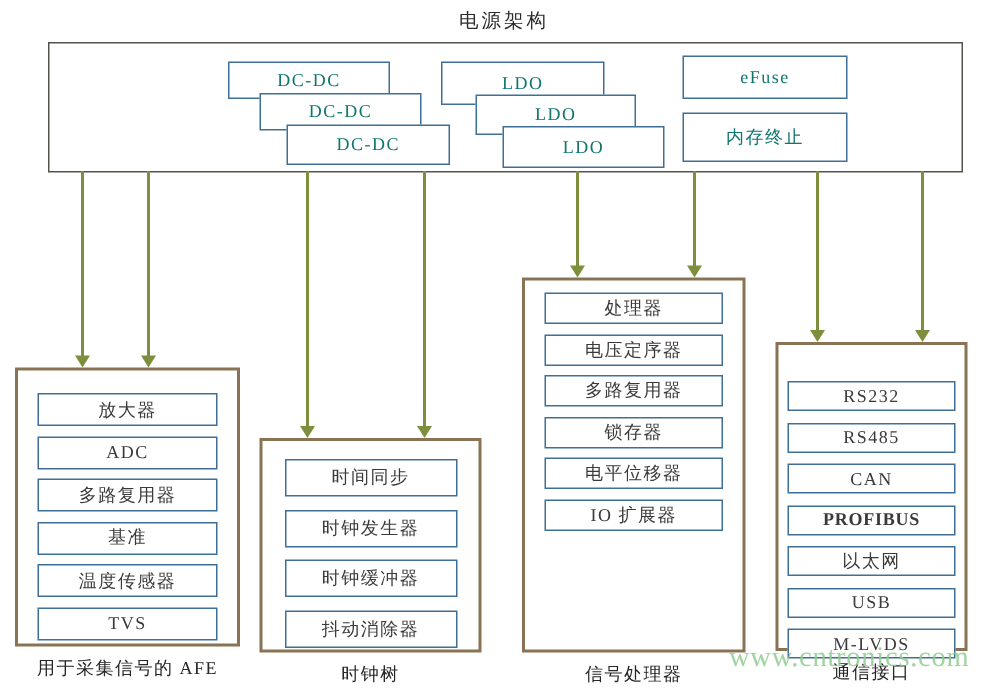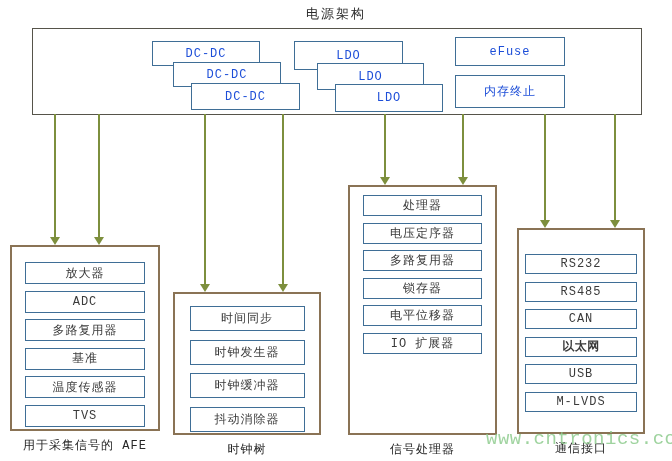--- a/index.html
+++ b/index.html
@@ -2,21 +2,21 @@
 <html><head>
 <meta charset="utf-8">
 <style>
   * { box-sizing: border-box; margin: 0; padding: 0; }
   html,body { background:#fff; }
   .canvas {
     position: relative;
     width: 672px;
     height: 461px;
     background: #ffffff;
-    font-family: Liberation Mono, monospace;
+    font-family: Liberation Serif, serif;
     overflow: hidden;
   }
   .title {
     position: absolute;
     top: 5px; left: 0; right: 0;
     text-align: center;
     font-size: 13px;
     color: #2b2b2b;
     letter-spacing: 2px;
   }
@@ -26,21 +26,21 @@
     width: 610px; height: 87px;
     border: 1.5px solid #56544a;
     background: #fff;
   }
   .chip {
     position: absolute;
     background: #fff;
     border: 1.5px solid #3f6e96;
     display: flex; align-items: center; justify-content: center;
     font-size: 12px;
-    color: #1d4ed8;
+    color: #0f766e;
     letter-spacing: 1px;
   }
   .arrow { position: absolute; width: 10px; }
   .arrow .stem {
     position: absolute; left: 4px; top: 0; bottom: 7px;
     width: 2px; background: #7d8f3d;
   }
   .arrow .head {
     position: absolute; left: 0; bottom: 0;
     width: 0; height: 0;
@@ -177,20 +177,21 @@
       <div class="item">IO 扩展器</div>
     </div>
     <div class="sec-label">信号处理器</div>
   </div>
 
   <div class="section sec-comm" style="left:517px;top:228px;width:128px">
     <div class="sec-box">
       <div class="item">RS232</div>
       <div class="item">RS485</div>
       <div class="item">CAN</div>
+      <div class="item">PROFIBUS</div>
       <div class="item">以太网</div>
       <div class="item">USB</div>
       <div class="item">M-LVDS</div>
     </div>
     <div class="sec-label">通信接口</div>
   </div>
 
   <div class="watermark">www.cntronics.com</div>
 
 </div>

